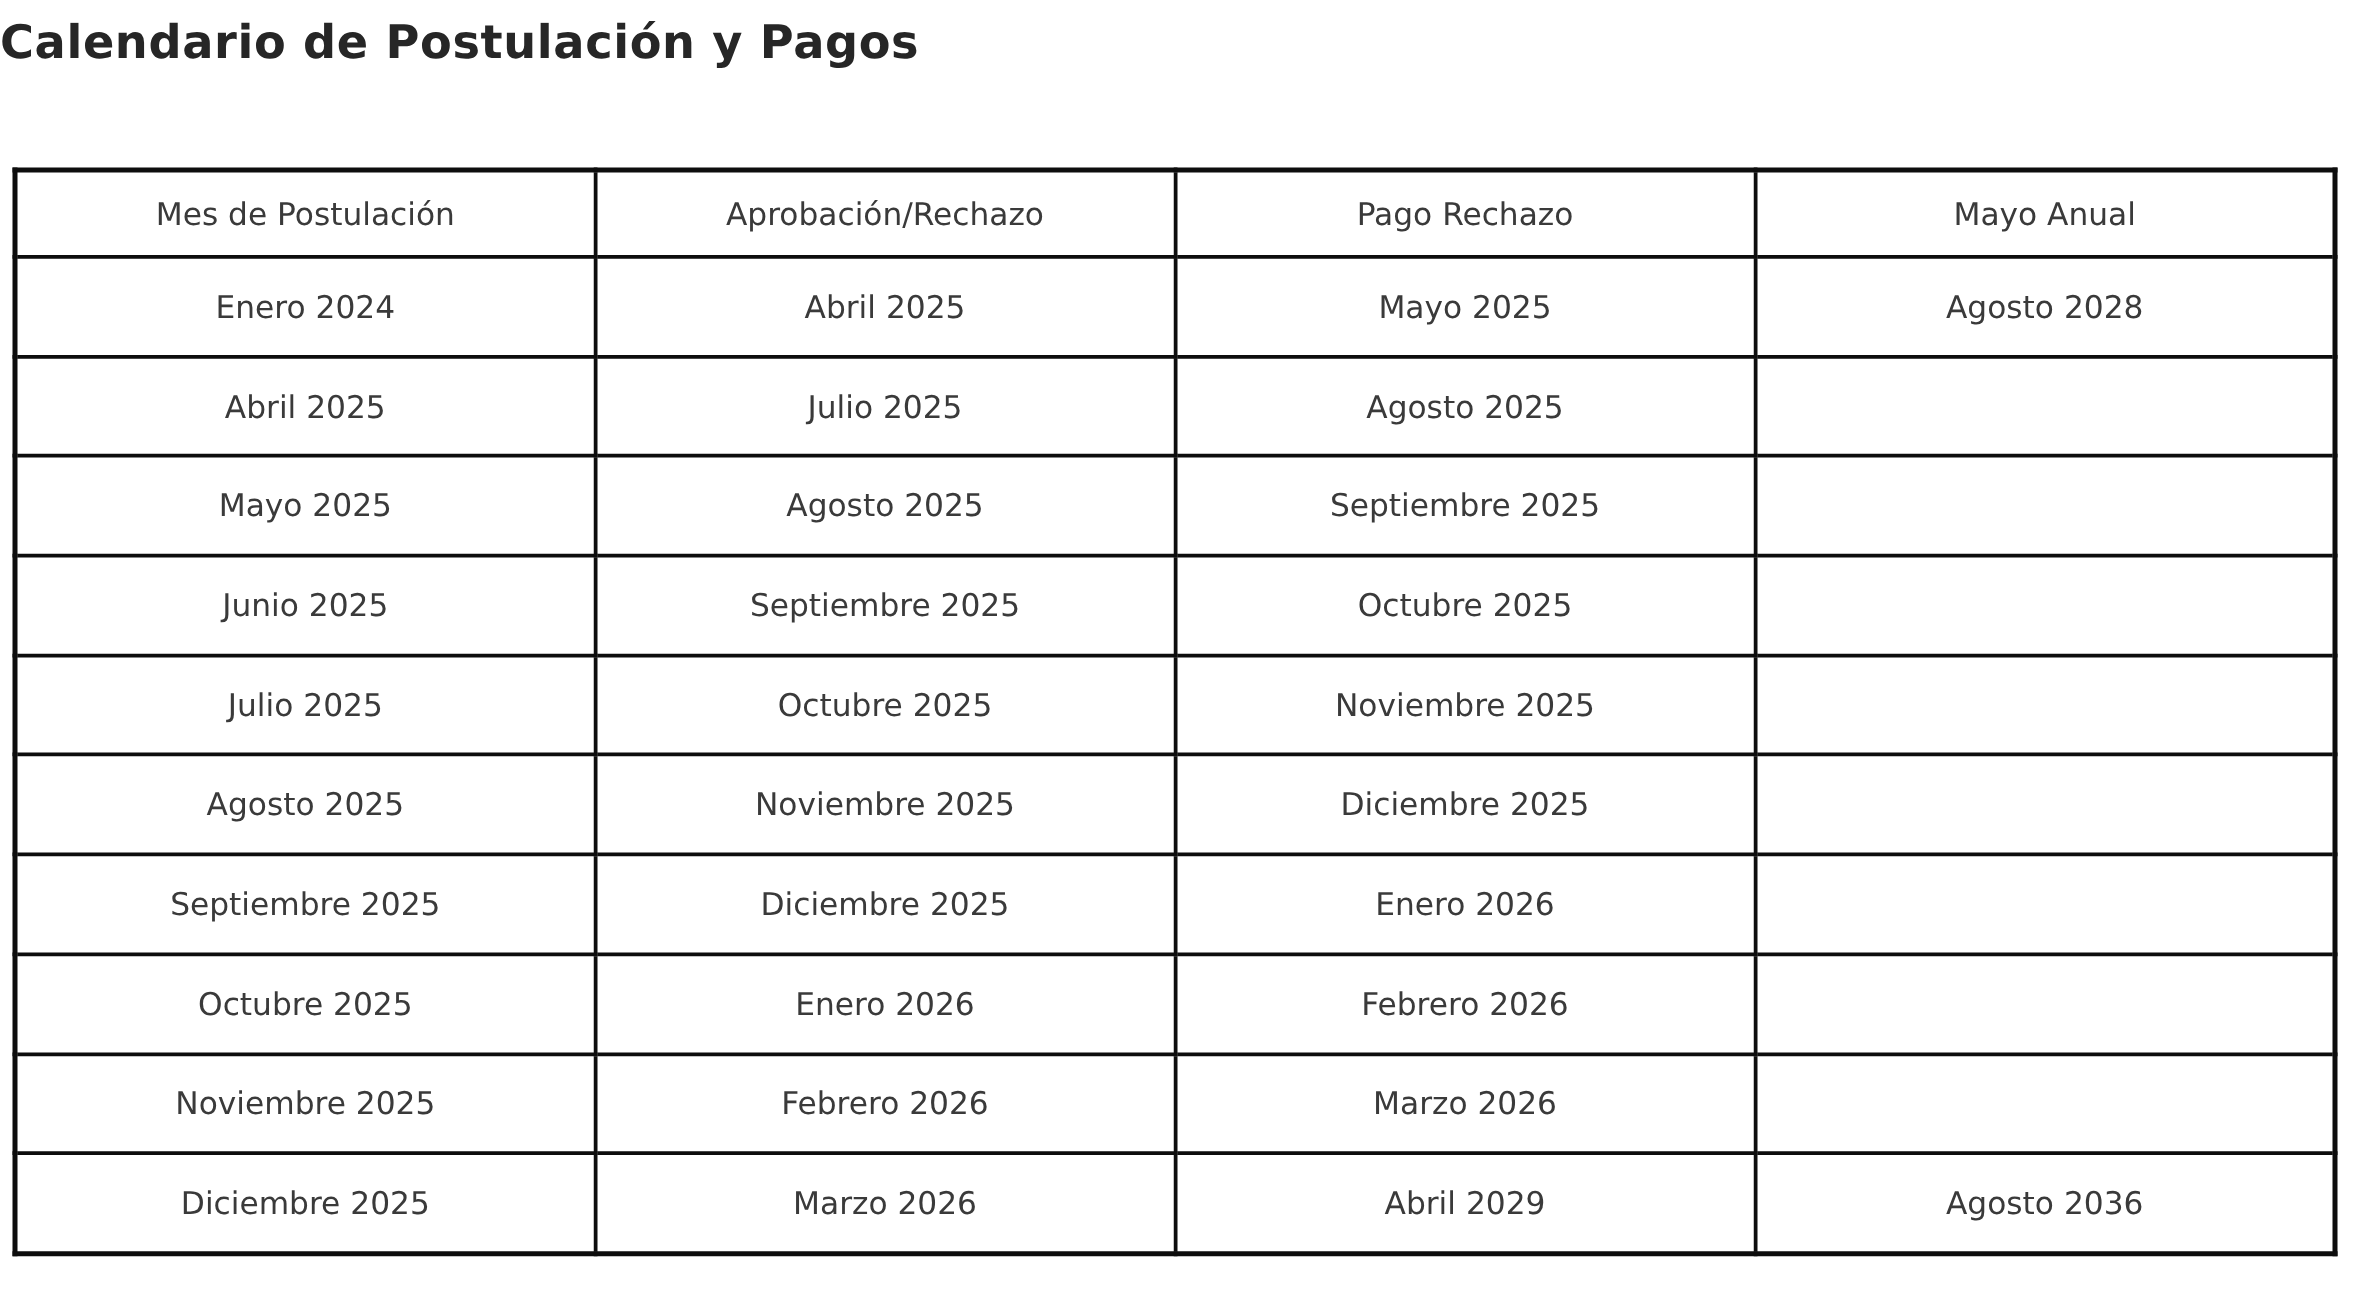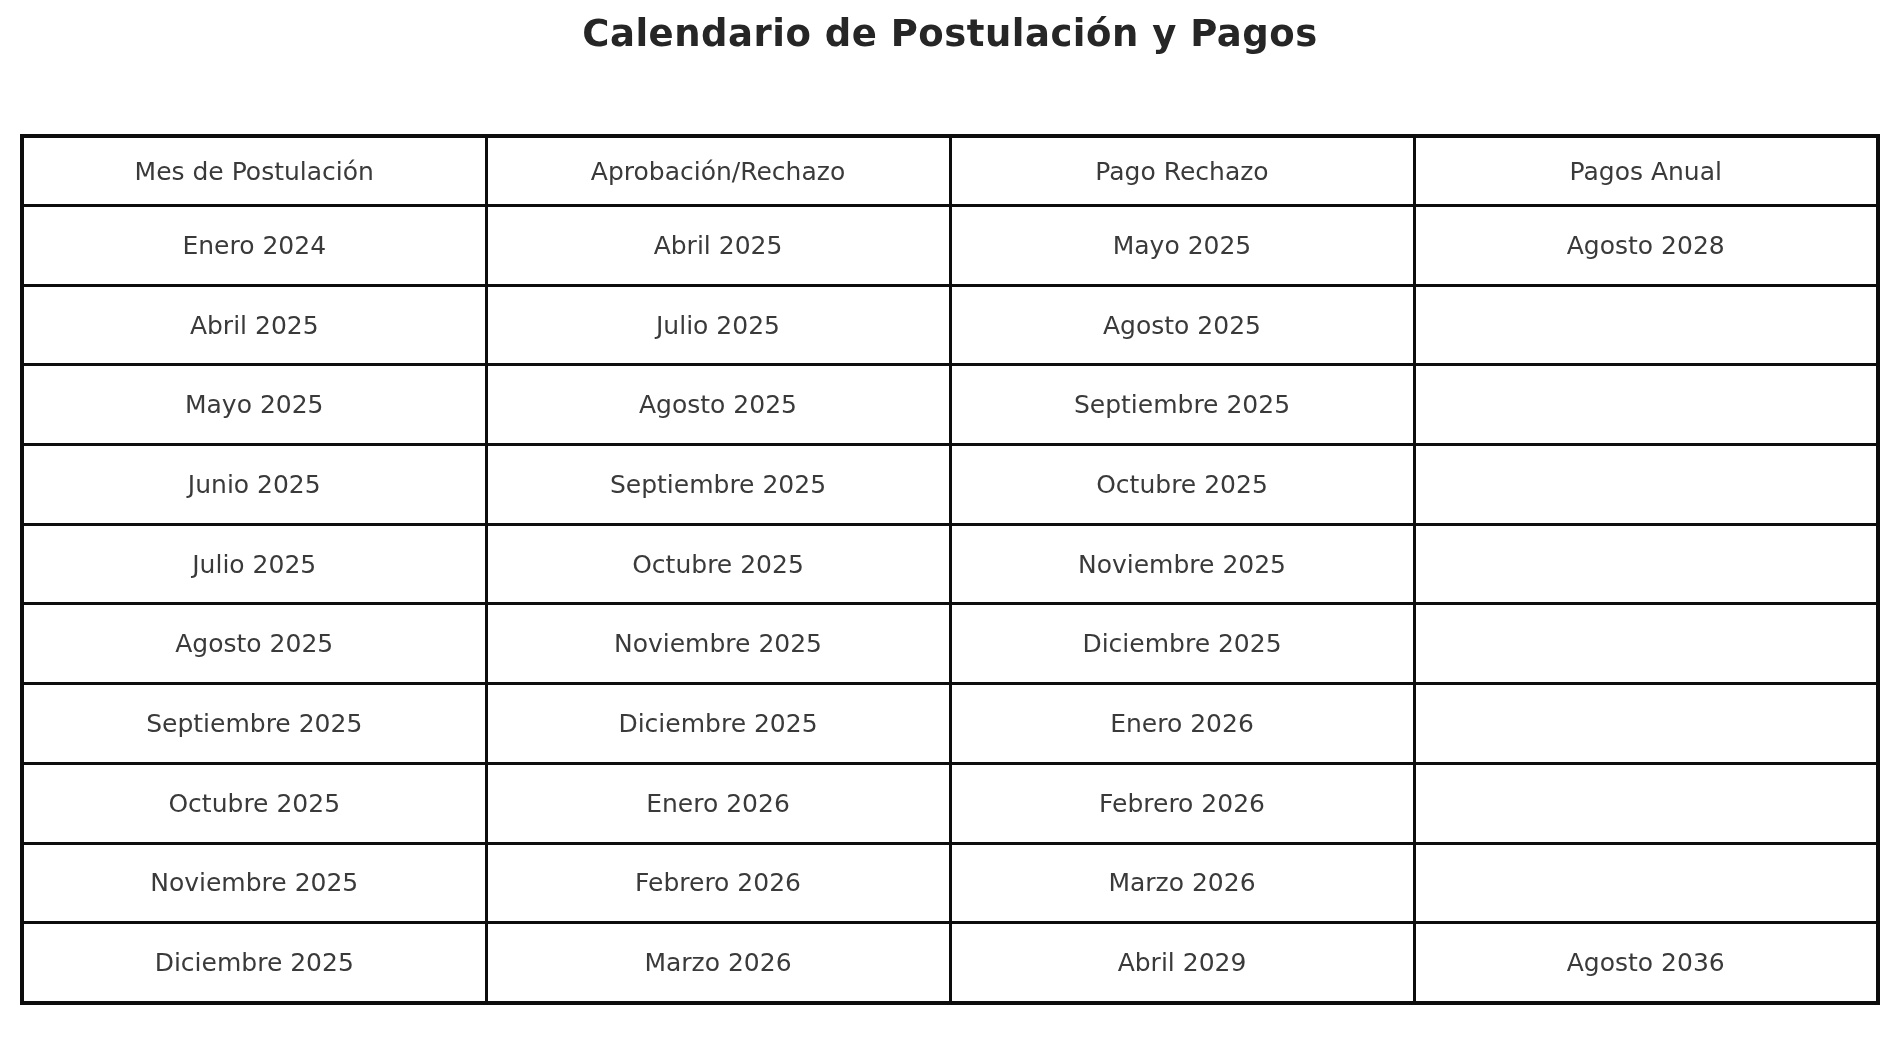--- a/index.html
+++ b/index.html
@@ -12,29 +12,28 @@
     height: 1051px;
     position: relative;
     font-family: "DejaVu Sans", "Liberation Sans", sans-serif;
     overflow: hidden;
   }
   .page-title {
     position: absolute;
     top: 12px;
     left: 0;
     width: 1900px;
-    text-align: center;
     font-size: 37px;
     font-weight: bold;
     color: #262626;
     letter-spacing: 0.5px;
   }
   table.calendar {
     position: absolute;
-    left: 20px;
+    left: 10px;
     top: 134px;
     width: 1860px;
     height: 871px;
     border-collapse: collapse;
     table-layout: fixed;
     border: 4px solid #0d0d0d;
   }
   table.calendar th,
   table.calendar td {
     border: 3px solid #0d0d0d;
@@ -56,21 +55,21 @@
 <body>
 
 <div class="page-title">Calendario de Postulación y Pagos</div>
 
 <table class="calendar">
   <thead>
     <tr>
         <th>Mes de Postulación</th>
         <th>Aprobación/Rechazo</th>
         <th>Pago Rechazo</th>
-        <th>Pagos Anual</th>
+        <th>Mayo Anual</th>
       </tr>
   </thead>
   <tbody>
       <tr>
         <td>Enero 2024</td>
         <td>Abril 2025</td>
         <td>Mayo 2025</td>
         <td>Agosto 2028</td>
       </tr>
       <tr>

